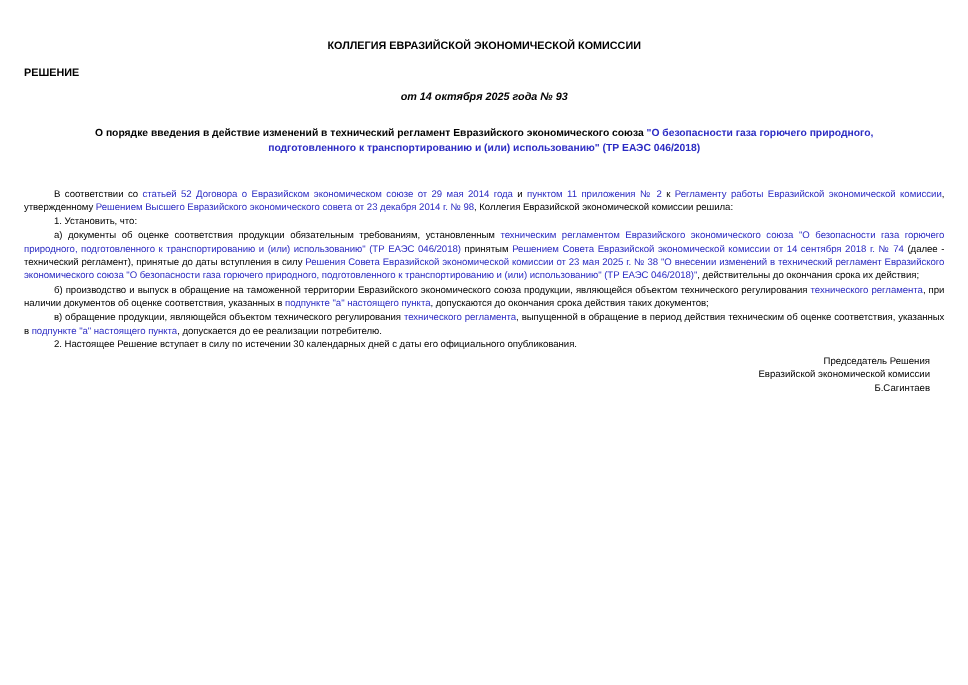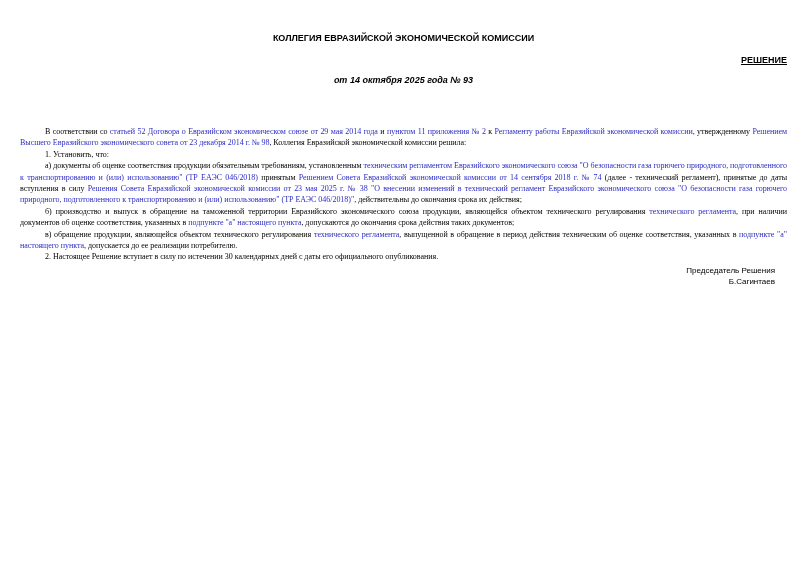--- a/index.html
+++ b/index.html
@@ -2,57 +2,59 @@
 <html><head>
 <meta charset="utf-8">
 <style>
   html,body{margin:0;padding:0;background:#ffffff;}
   body{
     width:807px;height:571px;overflow:hidden;
     font-family:"Liberation Sans",sans-serif;color:#000000;
   }
   .page{padding:33px 20px 0 20px;box-sizing:border-box;width:807px;height:475px;background:#ffffff;}
   .org-name{text-align:center;font-weight:bold;font-size:9px;line-height:11px;}
-  .doc-type{text-align:right;font-weight:bold;font-size:9px;line-height:11px;margin-top:11px;text-decoration:underline;}
+  .doc-type{text-align:left;font-weight:bold;font-size:9px;line-height:11px;margin-top:11px;}
   .date-line{text-align:center;font-weight:bold;font-size:9px;line-height:11px;margin-top:9px;font-style:italic;}
   .doc-title{
     text-align:center;font-weight:bold;font-size:8.6px;line-height:13px;
     margin-top:18px;padding:0 26px;
   }
   .link{color:#2b2bc3;}
   .body-text{
-    margin-top:40px;font-size:8px;line-height:11.4px;
-    text-align:justify;letter-spacing:-0.03px;font-family:Liberation Serif, serif;
+    margin-top:26px;font-size:8px;line-height:11.4px;
+    text-align:justify;letter-spacing:-0.03px;
   }
   .body-text p{margin:0;text-indent:25px;}
   .signature{
     margin-top:2px;font-size:8px;line-height:11.4px;
     text-align:right;padding-right:12px;
   }
   .signature div{white-space:nowrap;}
 </style>
 </head>
 <body>
 
 <div class="page">
 
   <div class="org-name">КОЛЛЕГИЯ ЕВРАЗИЙСКОЙ ЭКОНОМИЧЕСКОЙ КОМИССИИ</div>
 
   <div class="doc-type">РЕШЕНИЕ</div>
 
   <div class="date-line">от 14 октября 2025 года № 93</div>
 
+  <div class="doc-title"><span>О порядке введения в действие изменений в технический регламент Евразийского экономического союза </span><span class="link">"О безопасности газа горючего природного, подготовленного к транспортированию и (или) использованию" (ТР ЕАЭС 046/2018)</span></div>
 
   <div class="body-text" id="doc-body">
       <p><span>В соответствии со </span><span class="link">статьей 52 Договора о Евразийском экономическом союзе от 29 мая 2014 года</span><span> и </span><span class="link">пунктом 11 приложения № 2</span><span> к </span><span class="link">Регламенту работы Евразийской экономической комиссии</span><span>, утвержденному </span><span class="link">Решением Высшего Евразийского экономического совета от 23 декабря 2014 г. № 98</span><span>, Коллегия Евразийской экономической комиссии решила:</span></p>
       <p><span>1. Установить, что:</span></p>
       <p><span>а) документы об оценке соответствия продукции обязательным требованиям, установленным </span><span class="link">техническим регламентом Евразийского экономического союза "О безопасности газа горючего природного, подготовленного к транспортированию и (или) использованию" (ТР ЕАЭС 046/2018)</span><span> принятым </span><span class="link">Решением Совета Евразийской экономической комиссии от 14 сентября 2018 г. № 74</span><span> (далее - технический регламент), принятые до даты вступления в силу </span><span class="link">Решения Совета Евразийской экономической комиссии от 23 мая 2025 г. № 38 "О внесении изменений в технический регламент Евразийского экономического союза "О безопасности газа горючего природного, подготовленного к транспортированию и (или) использованию" (ТР ЕАЭС 046/2018)"</span><span>, действительны до окончания срока их действия;</span></p>
       <p><span>б) производство и выпуск в обращение на таможенной территории Евразийского экономического союза продукции, являющейся объектом технического регулирования </span><span class="link">технического регламента</span><span>, при наличии документов об оценке соответствия, указанных в </span><span class="link">подпункте "а" настоящего пункта</span><span>, допускаются до окончания срока действия таких документов;</span></p>
       <p><span>в) обращение продукции, являющейся объектом технического регулирования </span><span class="link">технического регламента</span><span>, выпущенной в обращение в период действия техническим об оценке соответствия, указанных в </span><span class="link">подпункте "а" настоящего пункта</span><span>, допускается до ее реализации потребителю.</span></p>
       <p><span>2. Настоящее Решение вступает в силу по истечении 30 календарных дней с даты его официального опубликования.</span></p>
     </div>
 
   <div class="signature">
     <div>Председатель Решения</div>
+    <div>Евразийской экономической комиссии</div>
     <div>Б.Сагинтаев</div>
   </div>
 
 </div>
 
 </body></html>

